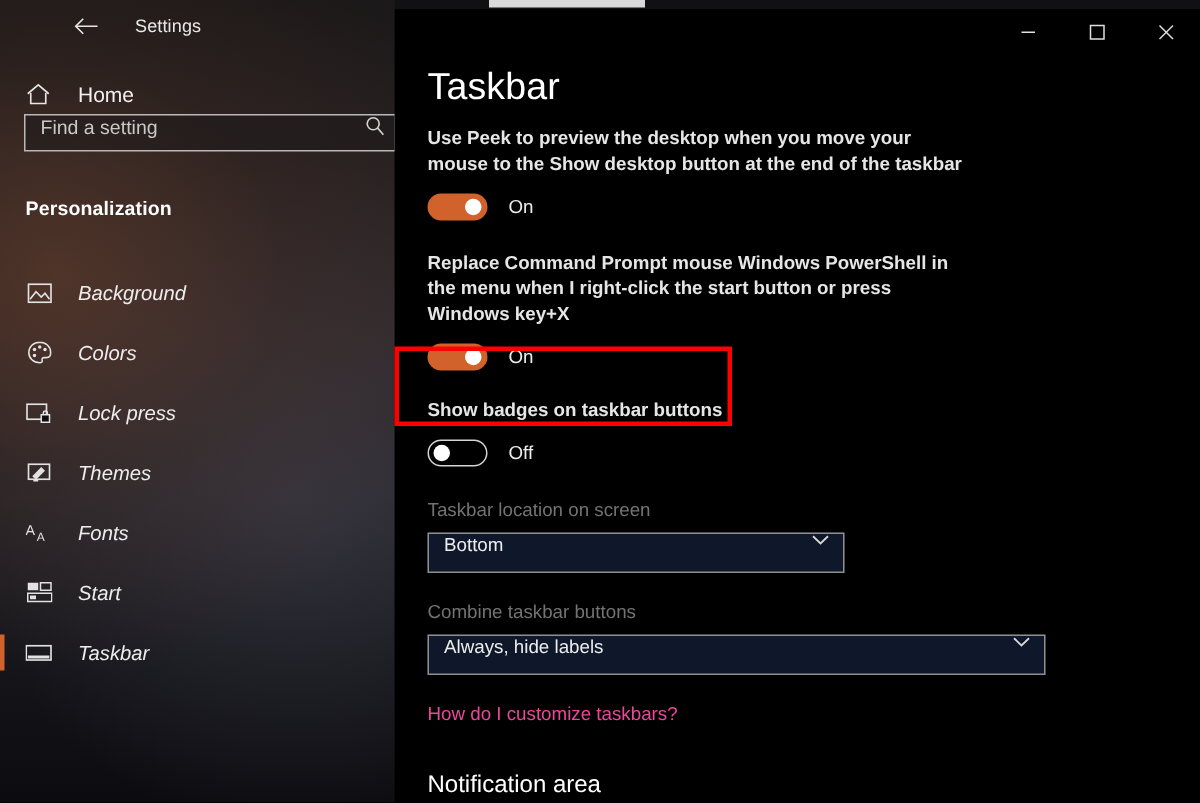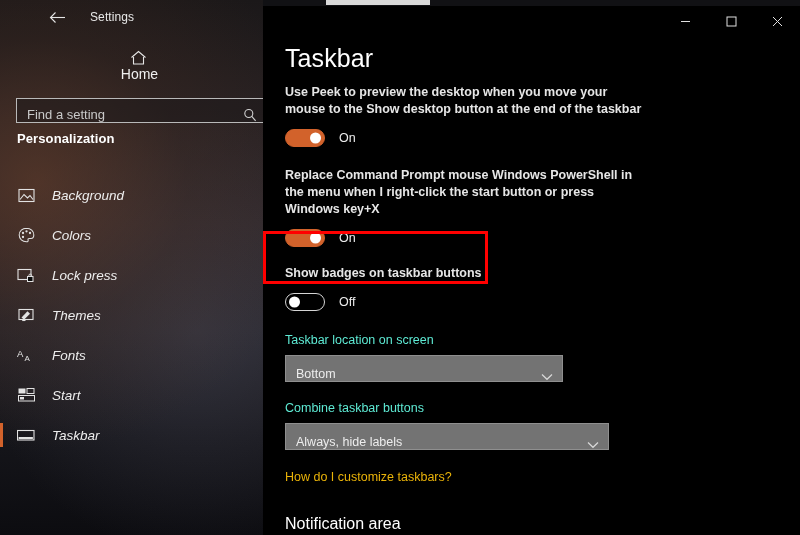--- a/index.html
+++ b/index.html
@@ -90,43 +90,42 @@
     letter-spacing: 0.1px;
   }
 
   .home-row {
     position: absolute;
     left: 0; top: 50px;
     width: 263px; height: 26px;
     display: flex;
     align-items: center;
     cursor: pointer;
-    flex-direction: column;
   }
   .home-icon {
     width: 22px;
     margin-left: 14px;
     display: flex;
     align-items: center;
     justify-content: center;
   }
   .home-label {
     font-size: 14px;
     color: #f0f0f0;
     margin-left: 16px;
   }
 
   .search-wrap {
     position: absolute;
-    left: 16px; top: 98px;
+    left: 16px; top: 76px;
     width: 248px; height: 25px;
     border: 1px solid #b9b9b9;
     background: rgba(30, 26, 27, 0.55);
     display: flex;
-    align-items: flex-end;
+    align-items: flex-start;
     box-sizing: border-box;
   }
   .search-input {
     flex: 1;
     background: transparent;
     border: none;
     outline: none;
     color: #dcdcdc;
     font-family: "Liberation Sans", sans-serif;
     font-size: 13px;
@@ -265,49 +264,49 @@
   .toggle-state {
     font-size: 12.5px;
     color: #ececec;
     margin-left: 14px;
   }
 
   .block { margin-bottom: 20px; }
 
   .field-label {
     font-size: 12.5px;
-    color: #5eead4;
+    color: #737373;
     margin-bottom: 8px;
   }
   .combo {
     height: 27px;
     border: 1px solid #8f8f8f;
-    background: #737373;
-    display: flex;
-    align-items: flex-end;
+    background: #0f172a;
+    display: flex;
+    align-items: flex-start;
     justify-content: space-between;
     box-sizing: border-box;
     cursor: pointer;
   }
   .combo-value {
     font-size: 12.5px;
     color: #ededed;
     padding-left: 10px;
   }
   .combo-arrow {
     padding-right: 9px;
     display: flex;
     align-items: center;
   }
   .combo-loc { width: 278px; }
-  .combo-comb { width: 324px; }
+  .combo-comb { width: 412px; }
 
   .link {
     font-size: 12.5px;
-    color: #eab308;
+    color: #ec4899;
     text-decoration: none;
     cursor: pointer;
     display: inline-block;
   }
 
   .subsection-title {
     font-size: 16px;
     color: #ffffff;
     font-weight: normal;
   }

